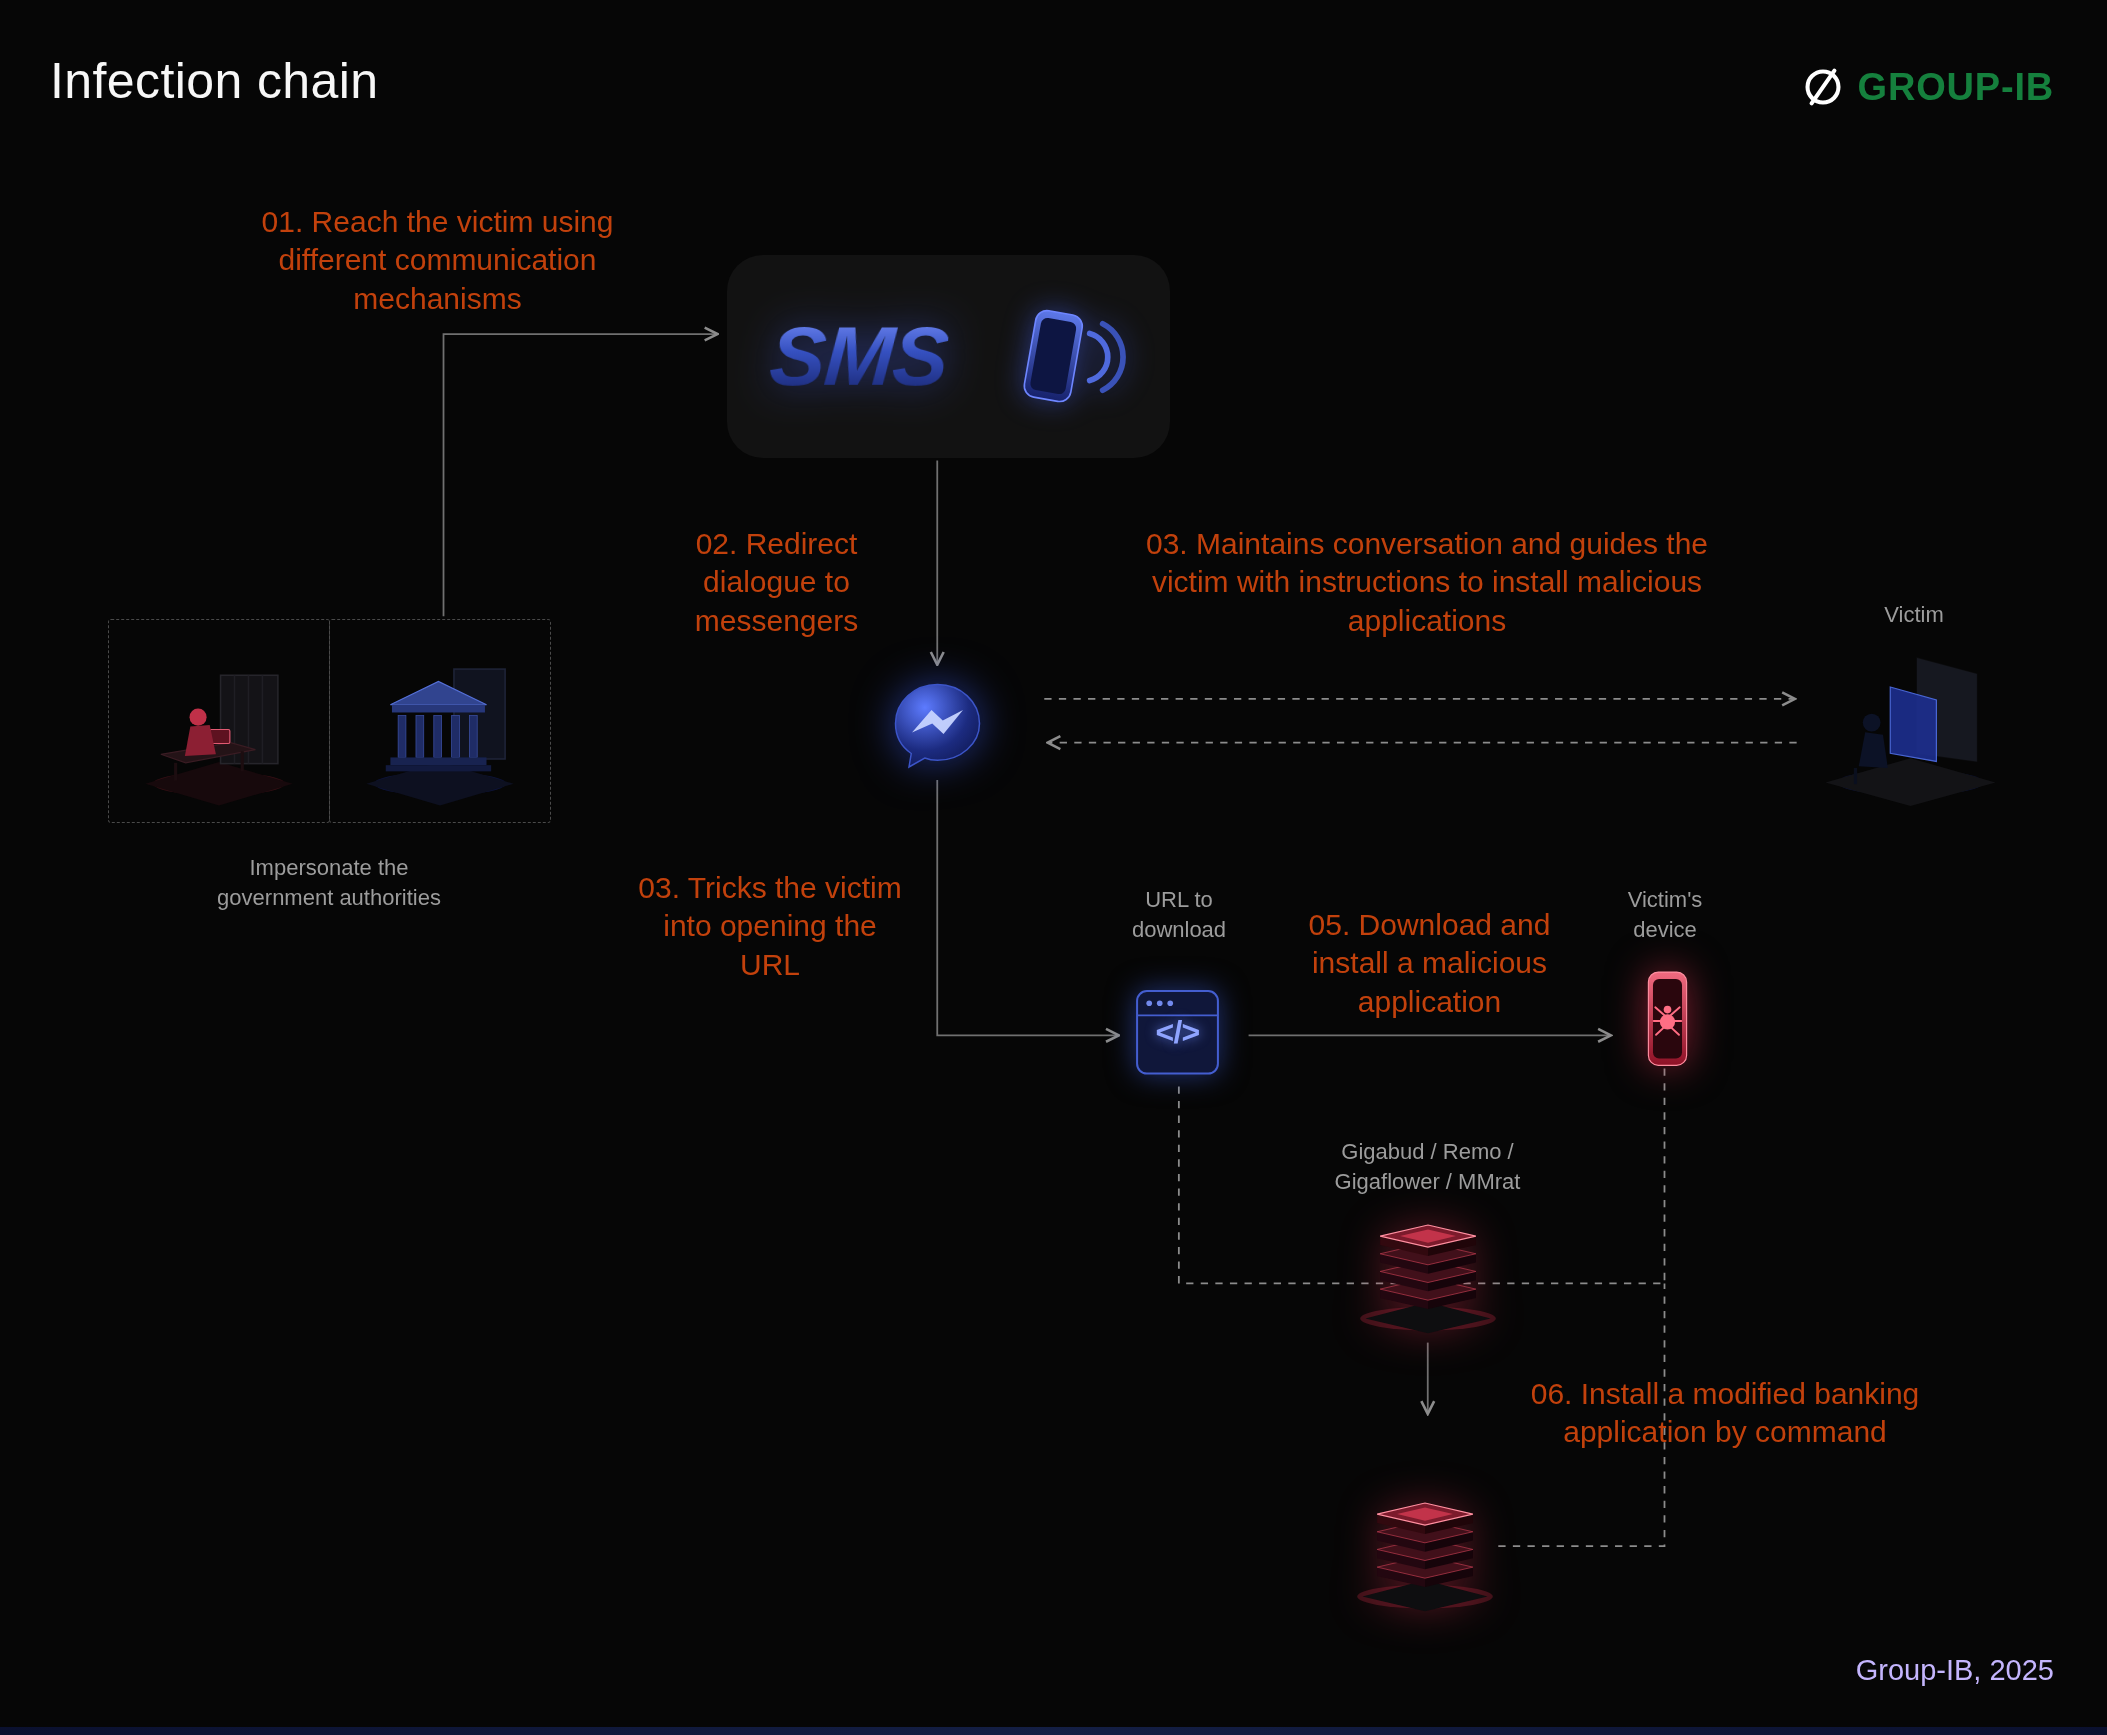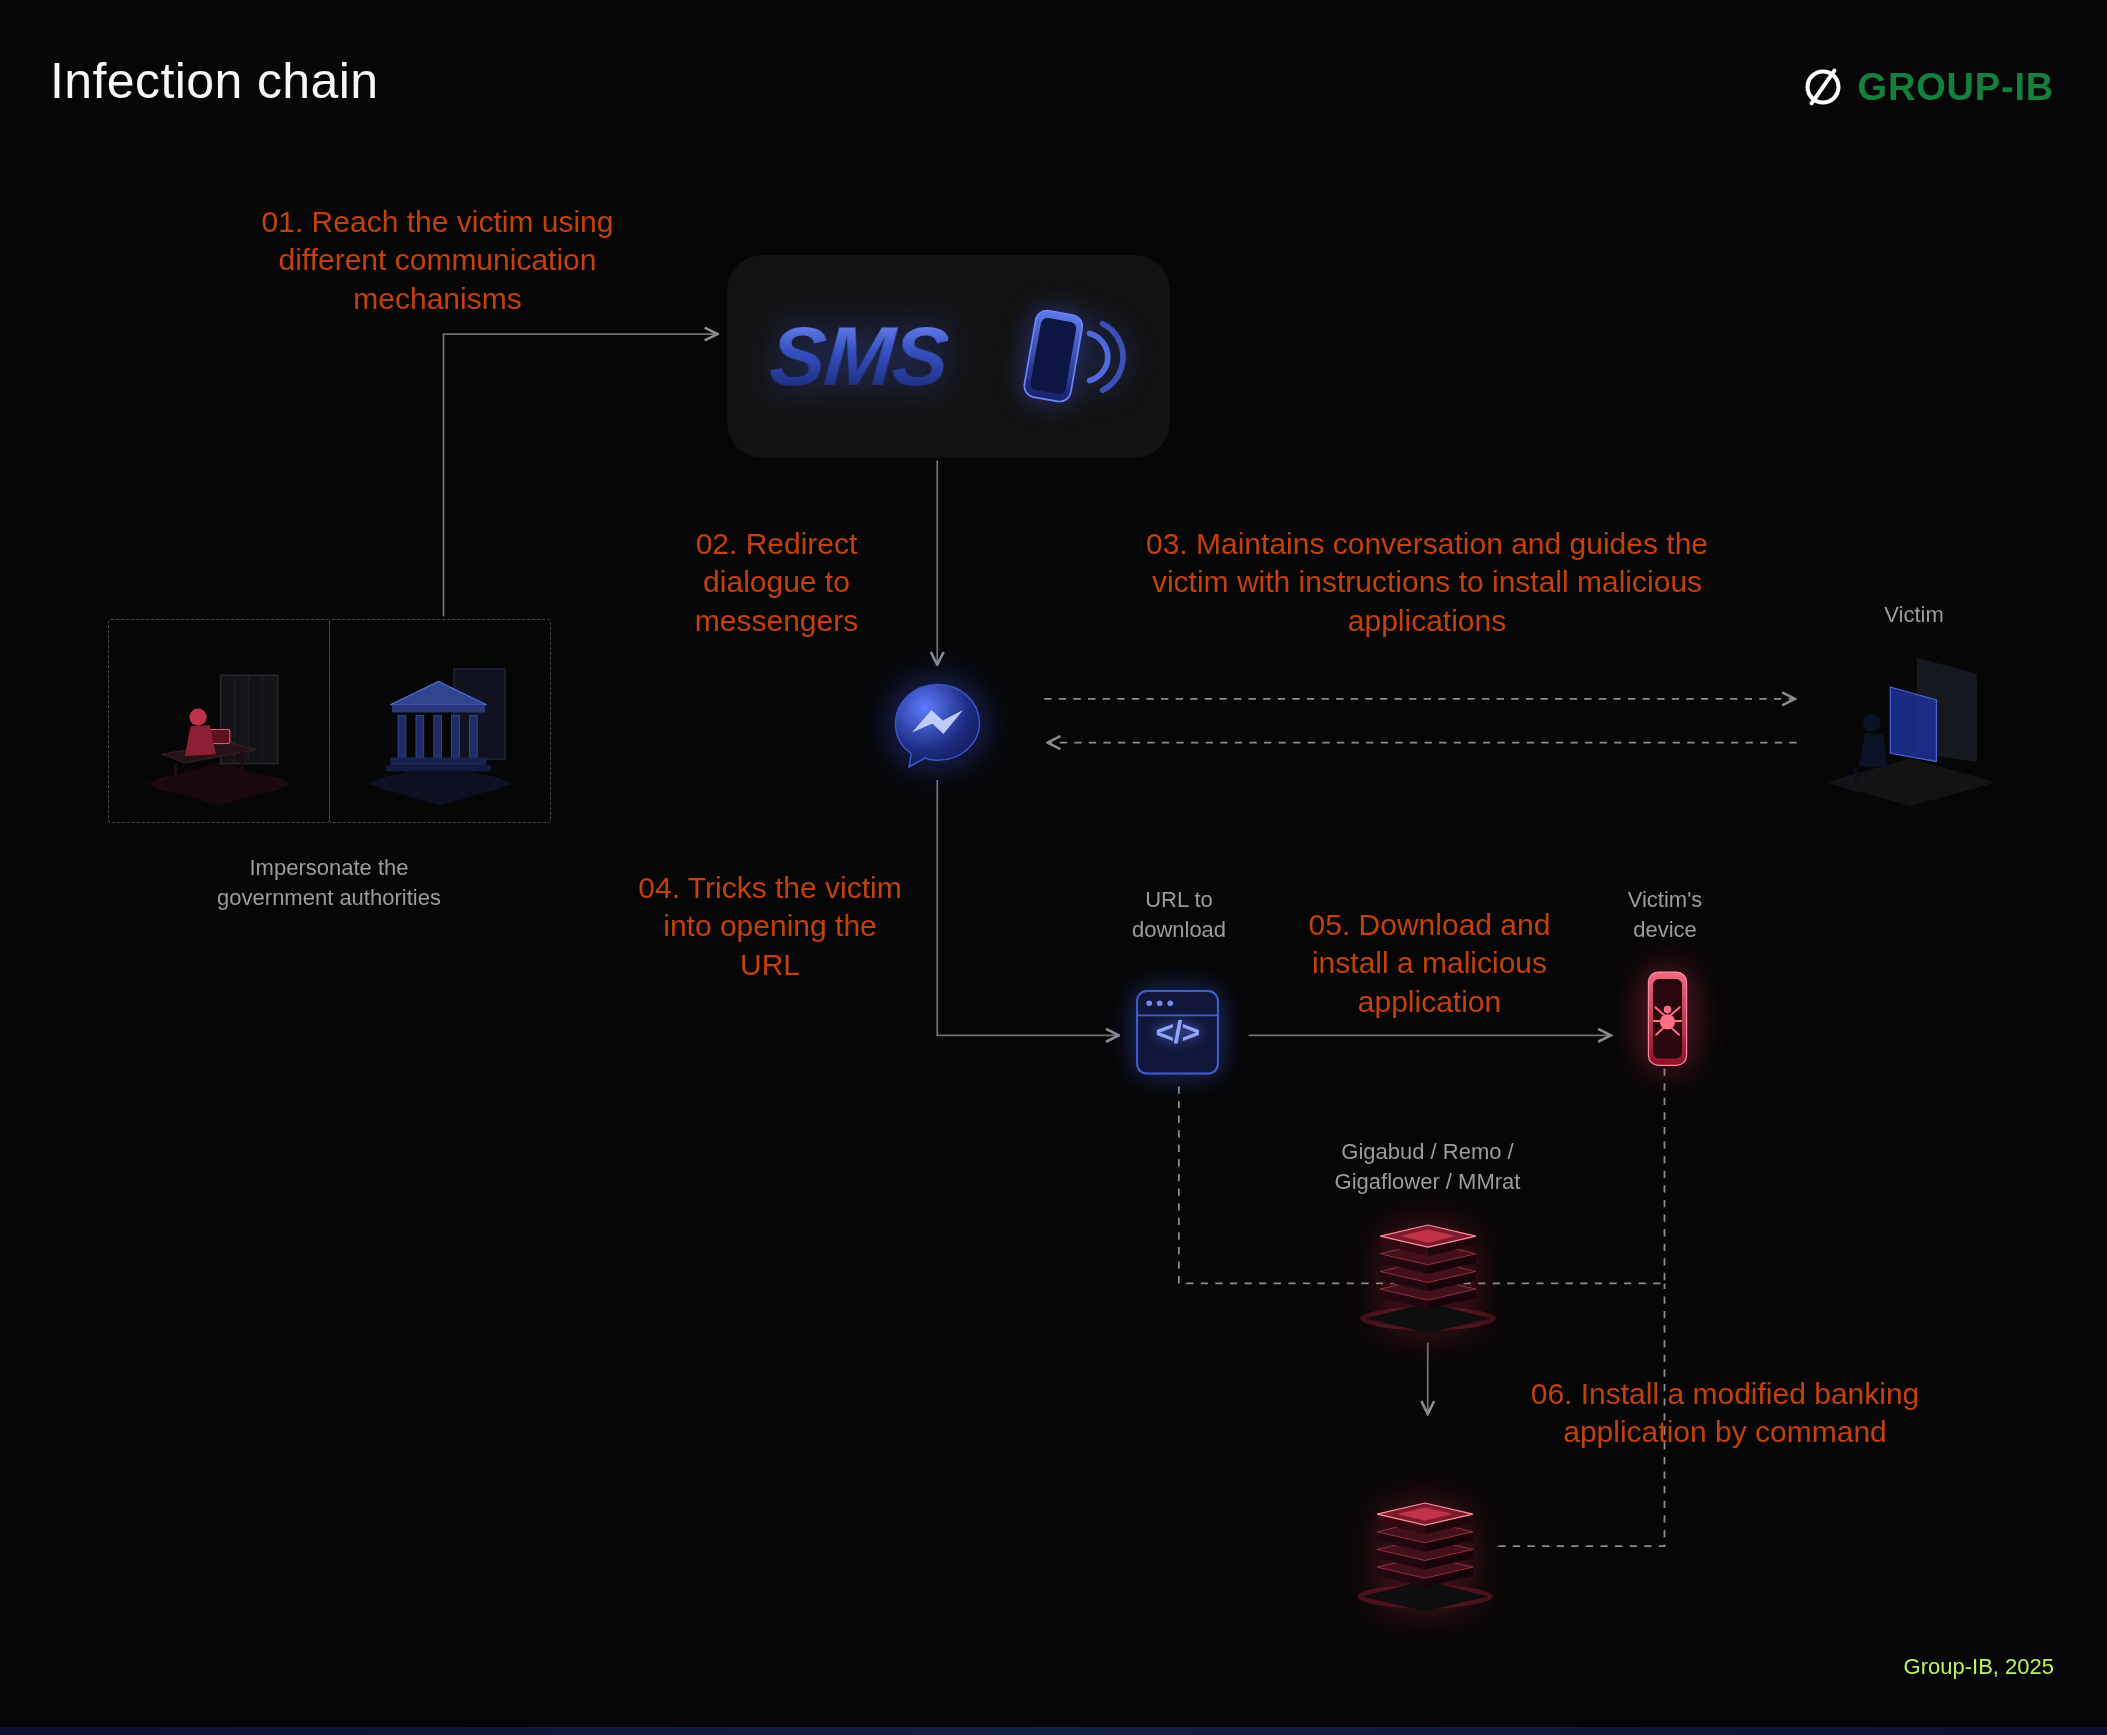--- a/index.html
+++ b/index.html
@@ -26,21 +26,21 @@
   .step05{left:1289px;top:906px;width:281px;}
   .step06{left:1492px;top:1347px;width:466px;margin-top:28px;}
 
   .victim-label{left:1849px;top:600px;width:130px;}
   .impersonate-label{left:191px;top:853px;width:276px;}
   .url-label{left:1114px;top:885px;width:130px;}
   .device-label{left:1604px;top:885px;width:122px;}
   .mal1-label{left:1305px;top:1137px;width:245px;}
   .mal2-label{left:1305px;top:1417px;width:243px;}
 
-  .footer{right:54px;top:1654px;font-size:22px;color:#bef264;}
+  .footer{right:54px;top:1654px;font-size:29px;color:#c4b5fd;}
 
   .sms-card{
     left:727px;top:255px;width:443px;height:203px;border-radius:36px;
     background:#121212;display:flex;align-items:center;justify-content:space-evenly;
   }
   .sms-text{
     font-size:84px;font-weight:800;font-style:italic;letter-spacing:-1.6px;
     background:linear-gradient(180deg,#7d95ff 0%,#3550c0 45%,#141f62 100%);
     -webkit-background-clip:text;background-clip:text;color:transparent;
     transform:skewX(-4deg);
@@ -149,21 +149,21 @@
     <svg width="44" height="44" viewBox="0 0 54 54">
       <circle cx="27" cy="27" r="19" fill="none" stroke="#ffffff" stroke-width="5"></circle>
       <line x1="41" y1="7" x2="13" y2="47" stroke="#ffffff" stroke-width="5" stroke-linecap="round"></line>
     </svg>
     <span class="logo-text">GROUP-IB</span>
   </div>
 
   <div class="abs step step01 z3">01. Reach the victim using different communication mechanisms</div>
   <div class="abs step step02 z3">02. Redirect dialogue to messengers</div>
   <div class="abs step step03 z3">03. Maintains conversation and guides the victim with instructions to install malicious applications</div>
-  <div class="abs step step04 z3">04. Tricks the victim into opening the URL</div>
+  <div class="abs step step04 z3">03. Tricks the victim into opening the URL</div>
   <div class="abs step step05 z3">05. Download and install a malicious application</div>
   <div class="abs step step06 z3">06. Install a modified banking application by command</div>
 
   <div class="abs small-label victim-label z3">Victim</div>
   <div class="abs small-label impersonate-label z3">Impersonate the government authorities</div>
   <div class="abs small-label url-label z3">URL to download</div>
   <div class="abs small-label device-label z3">Victim's device</div>
   <div class="abs small-label mal1-label z3">Gigabud / Remo / Gigaflower / MMrat</div>
 
   <div class="abs sms-card z2">

